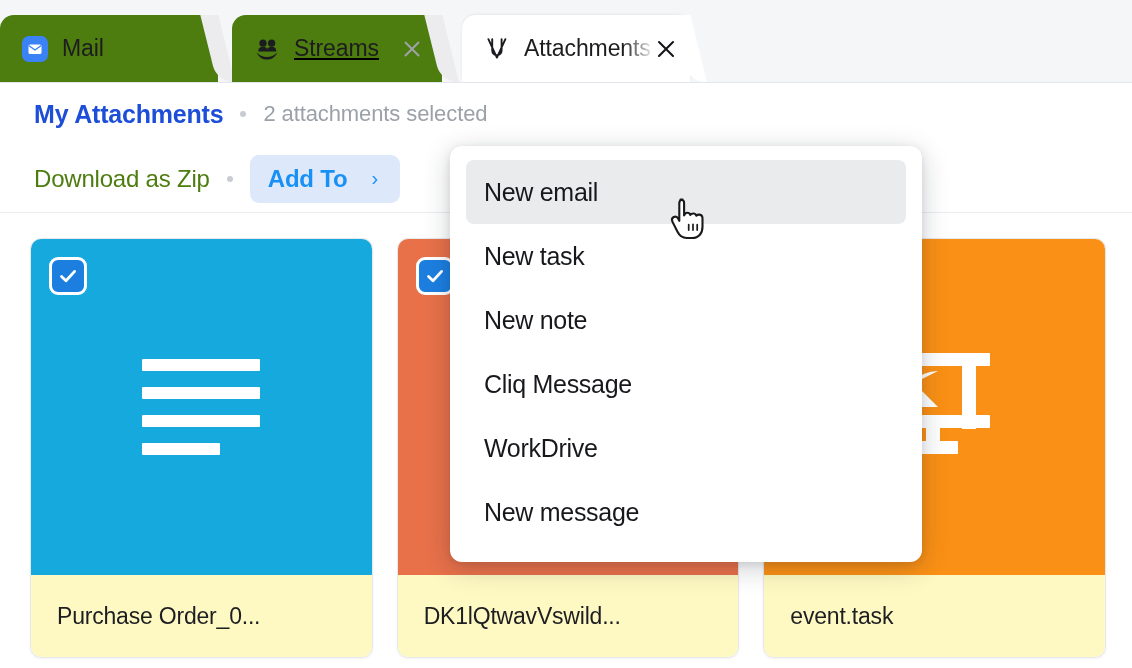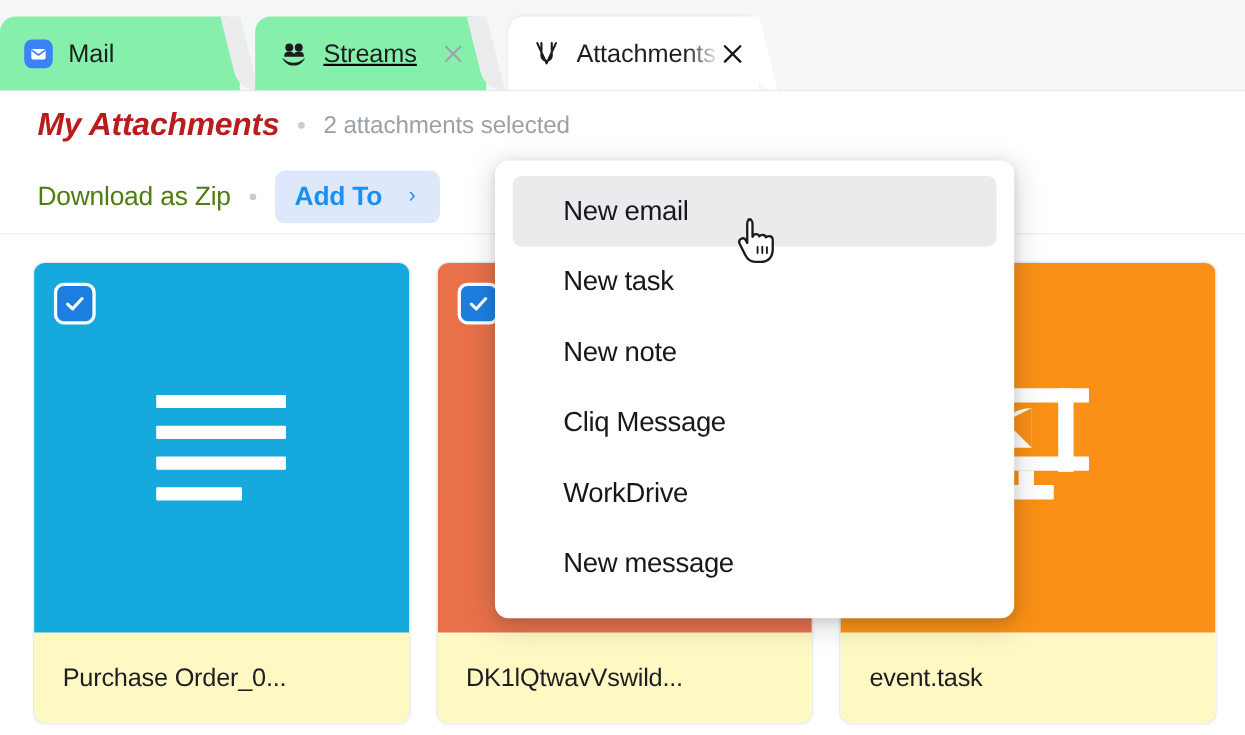--- a/index.html
+++ b/index.html
@@ -30,21 +30,21 @@
     border-bottom: 1px solid #e3e6ea;
   }
 
   .tab {
     position: absolute;
     bottom: 0;
     height: 67px;
     display: flex;
     align-items: center;
     padding-left: 22px;
-    background: #86efac;
+    background: #4d7c0f;
     border-radius: 14px 14px 0 0;
     cursor: pointer;
   }
   .tab::after {
     content: "";
     position: absolute;
     right: -17px;
     bottom: 0;
     width: 18px;
     height: 67px;
@@ -118,25 +118,24 @@
     position: absolute;
     left: 0; top: 83px;
     width: 1132px;
     height: 62px;
     display: flex;
     align-items: center;
     padding-left: 34px;
     background: #ffffff;
   }
   .page-title {
-    font-size: 29px;
+    font-size: 25px;
     font-weight: bold;
-    color: #b91c1c;
+    color: #1d4ed8;
     letter-spacing: -0.2px;
-    font-style: italic;
   }
   .dot-sep {
     width: 6px; height: 6px;
     border-radius: 50%;
     background: #c8ccd2;
     margin: 0 17px;
     flex: 0 0 6px;
   }
   .selection-count {
     font-size: 22px;
@@ -265,21 +264,21 @@
     border-radius: 12px;
     box-shadow: 0 6px 28px rgba(16,24,40,0.20), 0 2px 8px rgba(16,24,40,0.10);
     padding: 14px 0 18px 0;
     z-index: 40;
   }
   .menu-item {
     height: 64px;
     margin: 0 16px;
     display: flex;
     align-items: center;
-    padding-left: 46px;
+    padding-left: 18px;
     font-size: 25px;
     color: #17181c;
     border-radius: 8px;
     cursor: pointer;
     letter-spacing: -0.3px;
     white-space: nowrap;
   }
   .menu-item.active { background: #eaebed; }
 
   

